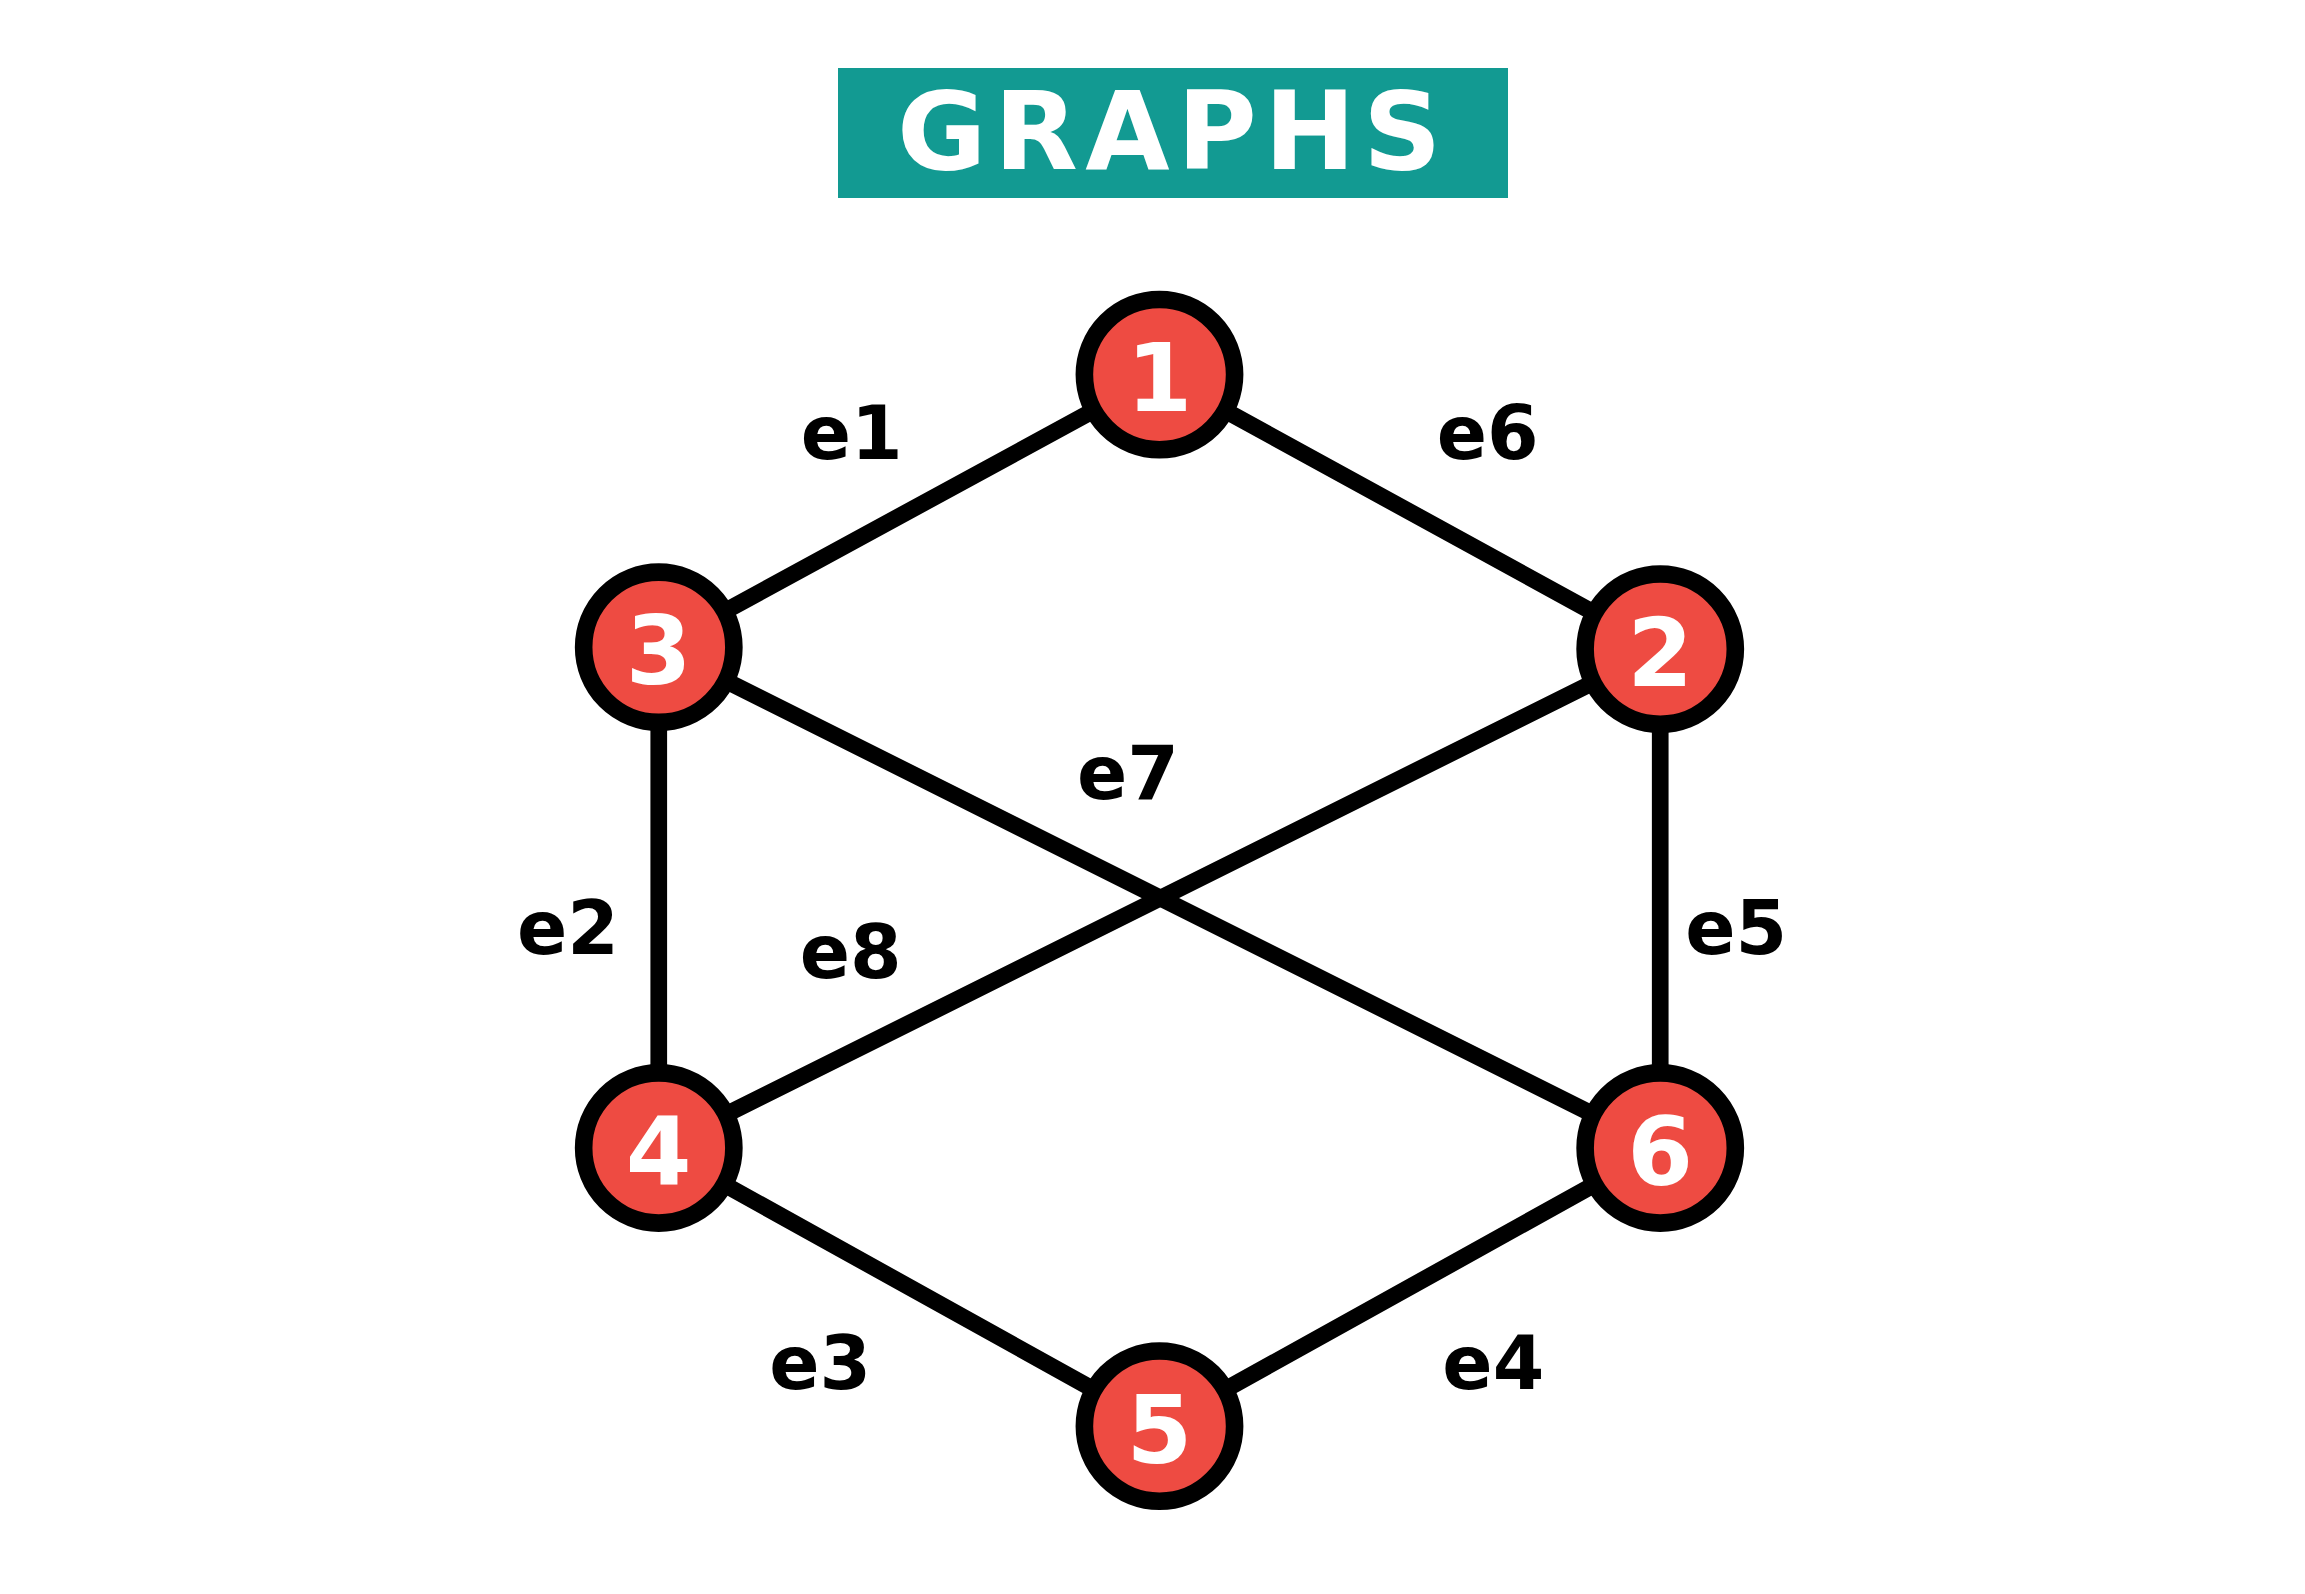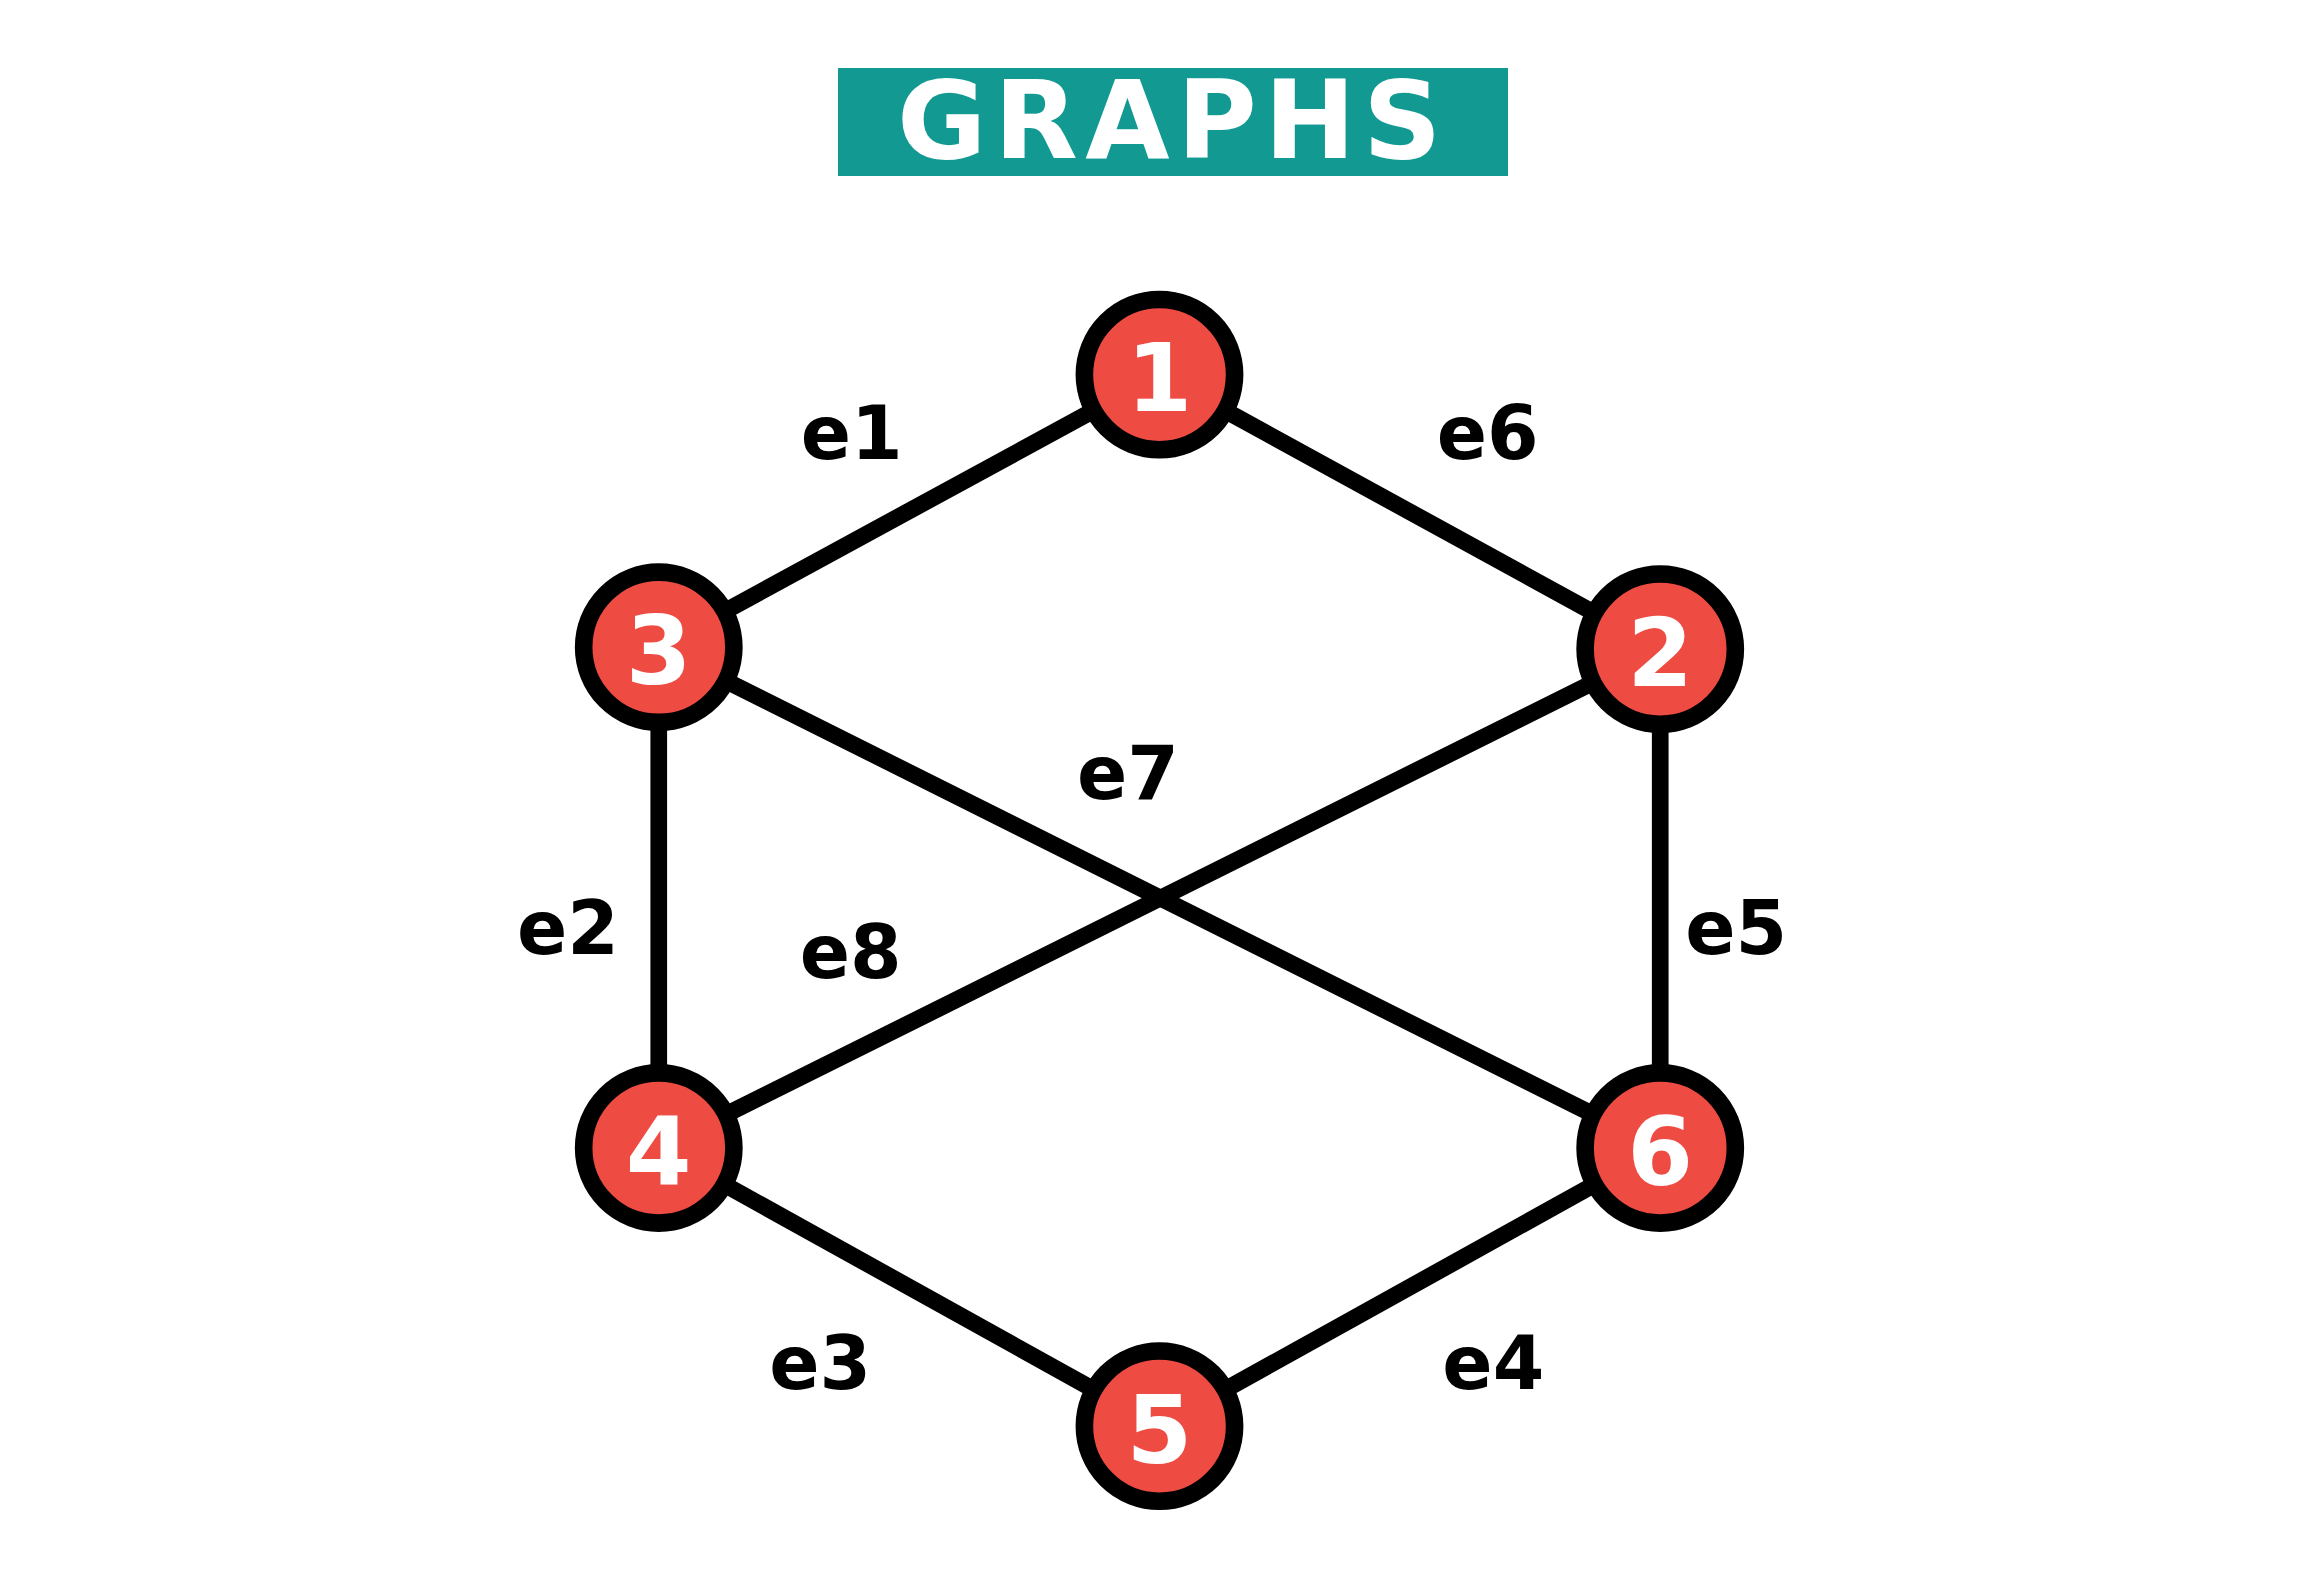--- a/index.html
+++ b/index.html
@@ -13,21 +13,21 @@
     height: 1594px;
     background: var(--background, #ffffff);
     overflow: hidden;
     font-family: "DejaVu Sans", "Liberation Sans", sans-serif;
   }
   .banner {
     position: absolute;
     left: 838px;
     top: 68px;
     width: 670px;
-    height: 108px;
+    height: 130px;
     background: var(--banner-bg, #129a92);
     display: flex;
     align-items: center;
     justify-content: center;
   }
   .banner-text {
     color: var(--banner-text, #ffffff);
     font-size: 109px;
     font-weight: bold;
     letter-spacing: 7.4px;

